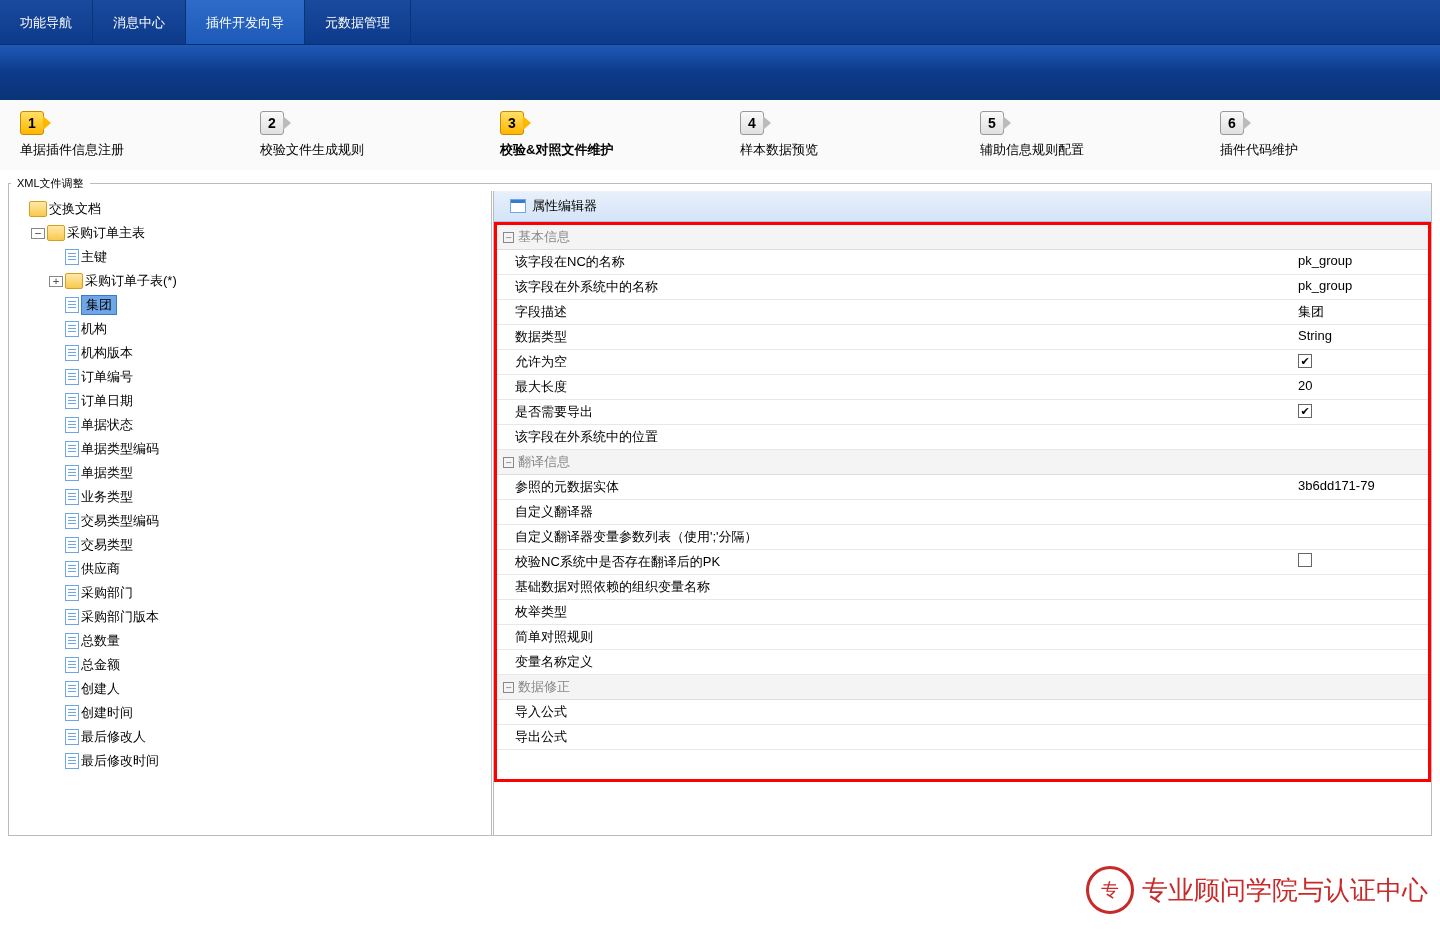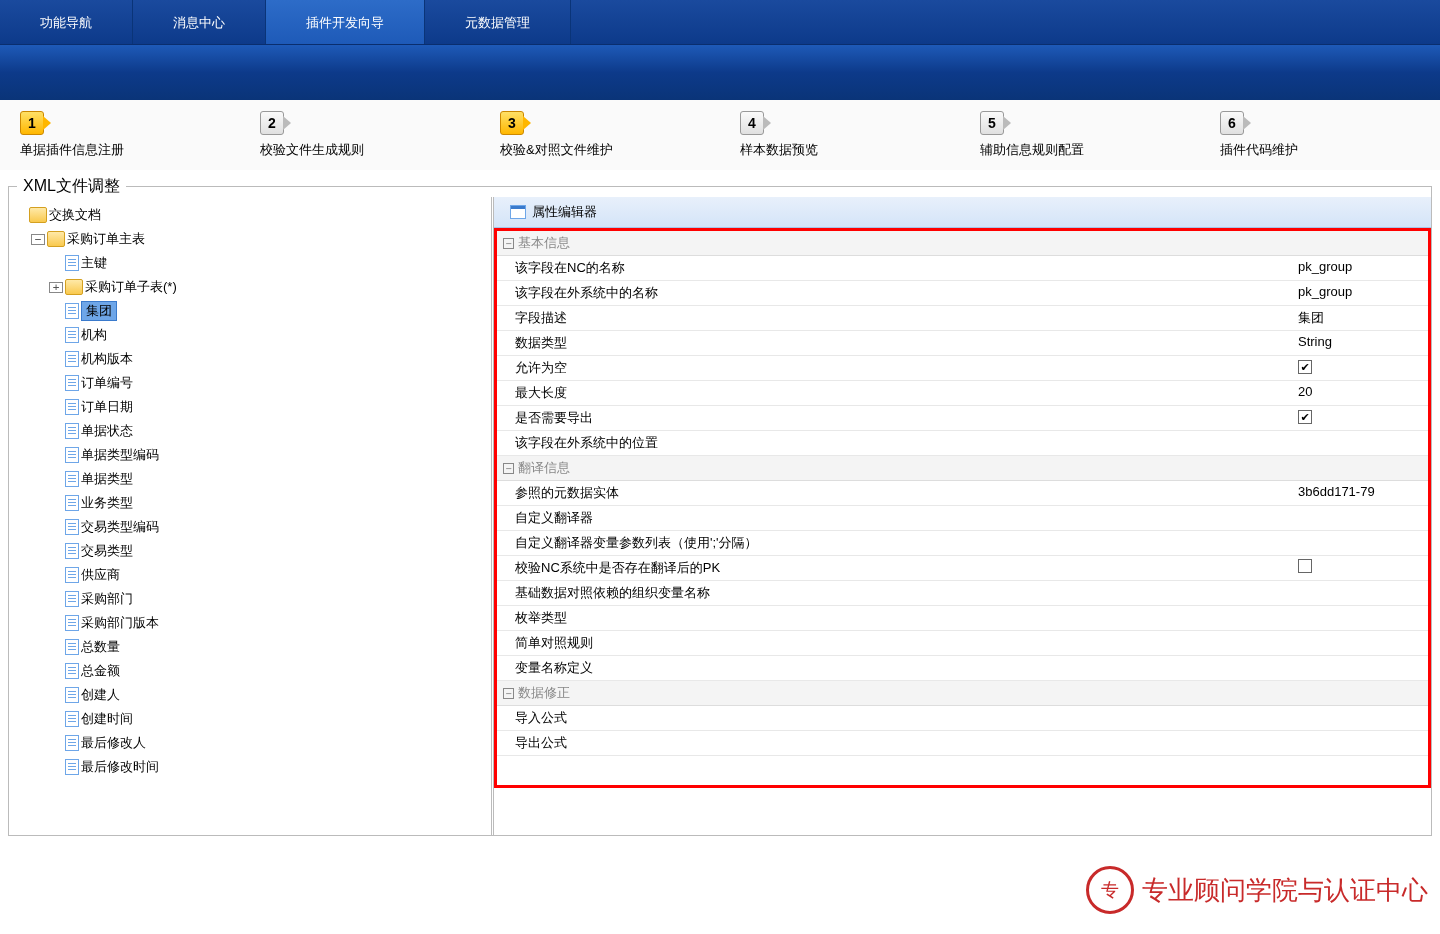--- a/index.html
+++ b/index.html
@@ -1,35 +1,35 @@
 <!DOCTYPE html>
 <html><head>
 <meta charset="utf-8">
 <style>
 * { box-sizing: border-box; margin: 0; padding: 0; }
 body { font-family: "Microsoft YaHei", Arial, sans-serif; font-size: 13px; background: #fff; width: 1440px; height: 934px; position: relative; overflow: hidden; }
 
 
 .top-nav { background: linear-gradient(#1a4a9e, #0d3a8a); height: 45px; display: flex; border-bottom: 1px solid #0a2e6e; }
-.top-tab { padding: 0 40px; line-height: 45px; color: #fff; cursor: pointer; border-right: 1px solid #0a3478; text-align: center; }
+.top-tab { padding: 0 20px; line-height: 45px; color: #fff; cursor: pointer; border-right: 1px solid #0a3478; text-align: center; }
 .top-tab.active { background: linear-gradient(#2d6cc8, #1e5ab8); }
 .top-banner { background: linear-gradient(#1e5ab8, #0d3a8a 50%, #0a3478); height: 55px; }
 
 
 .wizard { display: flex; background: #fafafa; height: 70px; align-items: center; padding: 10px 0; }
 .step { flex: 1; padding-left: 20px; position: relative; }
 .step-icon { display: inline-block; width: 24px; height: 24px; background: linear-gradient(#fafafa,#e0e0e0); border: 1px solid #999; border-radius: 3px; text-align: center; line-height: 22px; font-weight: bold; font-size: 14px; position: relative; }
 .step-icon.active { background: linear-gradient(#ffe066,#ffb700); border-color: #cc8800; }
 .step-icon::after { content: ''; position: absolute; right: -8px; top: 4px; width: 0; height: 0; border-left: 8px solid #bbb; border-top: 7px solid transparent; border-bottom: 7px solid transparent; }
 .step-icon.active::after { border-left-color: #ffb700; }
 .step-label { display: block; margin-top: 6px; font-size: 13px; }
 
 
 .fieldset { border: 1px solid #bbb; margin: 4px; position: absolute; top: 172px; left: 4px; right: 4px; height: 660px; }
-.fieldset-legend { padding: 0 6px; margin-left: 8px; font-size: 16px; }
+.fieldset-legend { padding: 0 6px; margin-left: 2px; font-size: 11px; }
 .panes { display: flex; height: 100%; }
 
 
 .tree-pane { width: 485px; border-right: 3px double #bbb; overflow-y: scroll; padding: 6px 4px; }
 .tree-node { display: flex; align-items: center; height: 24px; cursor: pointer; white-space: nowrap; }
 .tree-node.selected .label { background: #6ea6e8; border: 1px solid #3a7acc; padding: 0 4px; }
 .exp { width: 14px; text-align: center; font-family: monospace; color: #555; cursor: pointer; border: 1px solid #888; height: 11px; line-height: 9px; font-size: 11px; margin-right: 2px; }
 .tree-icon { width: 18px; height: 16px; display: inline-block; margin-right: 2px; }
 .folder-icon { background: linear-gradient(#ffe9a8,#f9c94e); border: 1px solid #d4a020; border-radius: 2px; }
 .file-icon { background: #fff; border: 1px solid #6ea6e8; position: relative; width: 14px; height: 16px; }
@@ -69,21 +69,21 @@
     <div class="top-tab">功能导航</div>
     <div class="top-tab">消息中心</div>
     <div class="top-tab active">插件开发向导</div>
     <div class="top-tab">元数据管理</div>
   </div>
 <div class="top-banner"></div>
 
 <div class="wizard" id="wizard">
     <div class="step"><span class="step-icon active">1</span><span class="step-label" style="font-weight: normal;">单据插件信息注册</span></div>
     <div class="step"><span class="step-icon">2</span><span class="step-label">校验文件生成规则</span></div>
-    <div class="step"><span class="step-icon active">3</span><span class="step-label" style="font-weight: normal;">校验&amp;对照文件维护</span></div>
+    <div class="step"><span class="step-icon active">3</span><span class="step-label" style="font-weight: bold;">校验&amp;对照文件维护</span></div>
     <div class="step"><span class="step-icon">4</span><span class="step-label">样本数据预览</span></div>
     <div class="step"><span class="step-icon">5</span><span class="step-label">辅助信息规则配置</span></div>
     <div class="step"><span class="step-icon">6</span><span class="step-label">插件代码维护</span></div>
   </div>
 
 <fieldset class="fieldset">
 <legend class="fieldset-legend">XML文件调整</legend>
 <div class="panes">
   <div class="tree-pane" id="tree-pane">
         <div class="tree-node">

